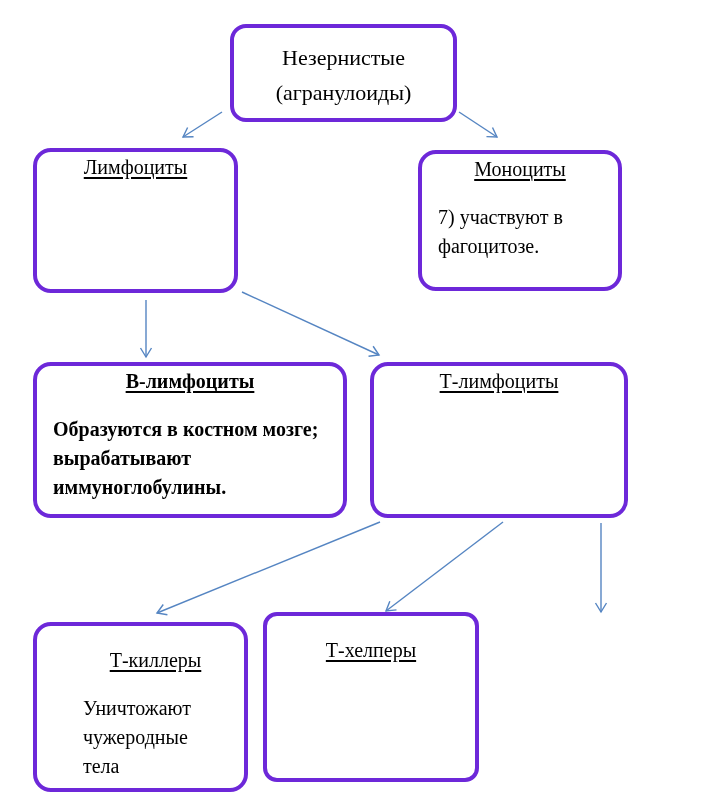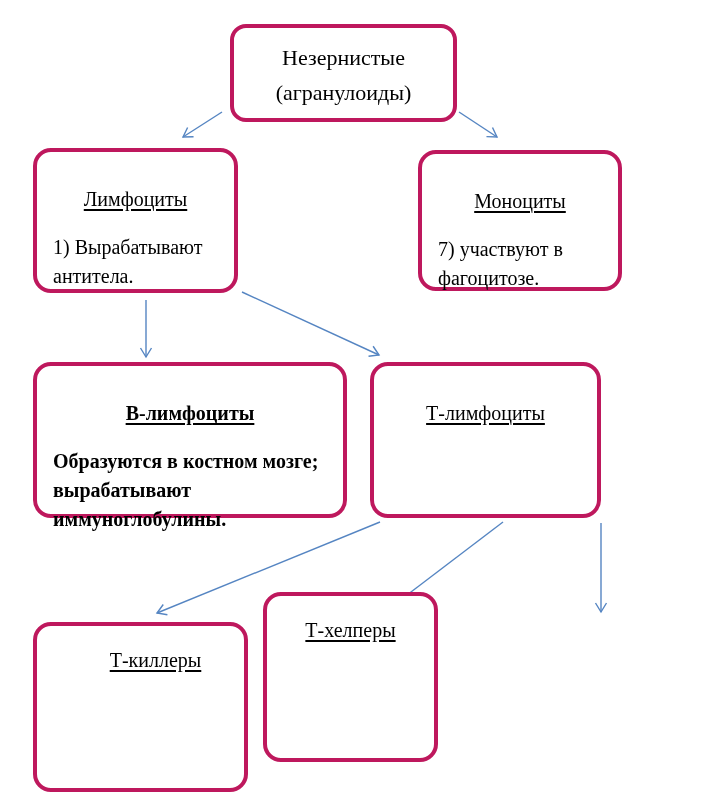--- a/index.html
+++ b/index.html
@@ -18,32 +18,32 @@
   .arrows-layer {
     position: absolute;
     left: 0; top: 0;
     width: 713px; height: 808px;
     pointer-events: none;
   }
   .node {
     position: absolute;
     box-sizing: border-box;
     background: #ffffff;
-    border: 4px solid #be185d;
+    border: 4px solid #6d28d9;
     border-radius: 18px;
     color: #000000;
   }
   .node-title {
     display: block;
     text-align: center;
     font-size: 20px;
     line-height: 1.3;
     text-decoration: underline;
     text-underline-offset: 3px;
-    margin-top: 34px;
+    margin-top: 2px;
   }
   .node-body {
     display: block;
     font-size: 20px;
     line-height: 1.45;
     text-align: left;
     padding: 0 16px;
     margin-top: 21px;
   }
   
@@ -59,23 +59,23 @@
   .node.centered-body .node-body {
     text-align: center;
     padding: 0 28px;
     line-height: 1.55;
   }
   
   .node.pos-root        { left: 230px; top: 24px;  width: 227px; height: 98px; }
   .node.pos-lymph       { left: 33px;  top: 148px; width: 205px; height: 145px; }
   .node.pos-mono        { left: 418px; top: 150px; width: 204px; height: 141px; }
   .node.pos-blymph      { left: 33px;  top: 362px; width: 314px; height: 156px; font-weight: bold; }
-  .node.pos-tlymph      { left: 370px; top: 362px; width: 231px; height: 156px; }
+  .node.pos-tlymph      { left: 370px; top: 362px; width: 258px; height: 156px; }
   .node.pos-tkill       { left: 33px;  top: 622px; width: 215px; height: 170px; padding-left: 30px; }
-  .node.pos-thelp       { left: 263px; top: 592px; width: 175px; height: 170px; }
+  .node.pos-thelp       { left: 263px; top: 612px; width: 216px; height: 170px; border-radius: 14px; }
   .node.pos-tsup        { left: 496px; top: 622px; width: 208px; height: 170px; }
   .node.pos-tkill .node-title,
   .node.pos-thelp .node-title,
   .node.pos-tsup .node-title { margin-top: 21px; }
 </style>
 </head>
 <body>
 
 <div class="canvas">
 
@@ -95,39 +95,39 @@
       <line x1="601" y1="523" x2="601" y2="612" marker-end="url(#arrowhead)"></line>
     </g>
   </svg>
 
   <div class="node root pos-root">
     <span class="node-title">Незернистые (агранулоиды)</span>
   </div>
 
   <div class="node pos-lymph">
     <span class="node-title">Лимфоциты</span>
-    <span class="node-body">1) Вырабатывают антитела.</span>
   </div>
 
   <div class="node pos-mono">
     <span class="node-title">Моноциты</span>
     <span class="node-body">7) участвуют в фагоцитозе.</span>
   </div>
 
   <div class="node pos-blymph">
     <span class="node-title">В-лимфоциты</span>
     <span class="node-body">Образуются в костном мозге; вырабатывают иммуноглобулины.</span>
   </div>
 
   <div class="node pos-tlymph">
     <span class="node-title">Т-лимфоциты</span>
   </div>
 
   <div class="node pos-tkill">
     <span class="node-title">Т-киллеры</span>
+    <span class="node-body">Уничтожают чужеродные тела</span>
   </div>
 
   <div class="node pos-thelp">
     <span class="node-title">Т-хелперы</span>
   </div>
 
 
 </div>
 
 </body></html>

